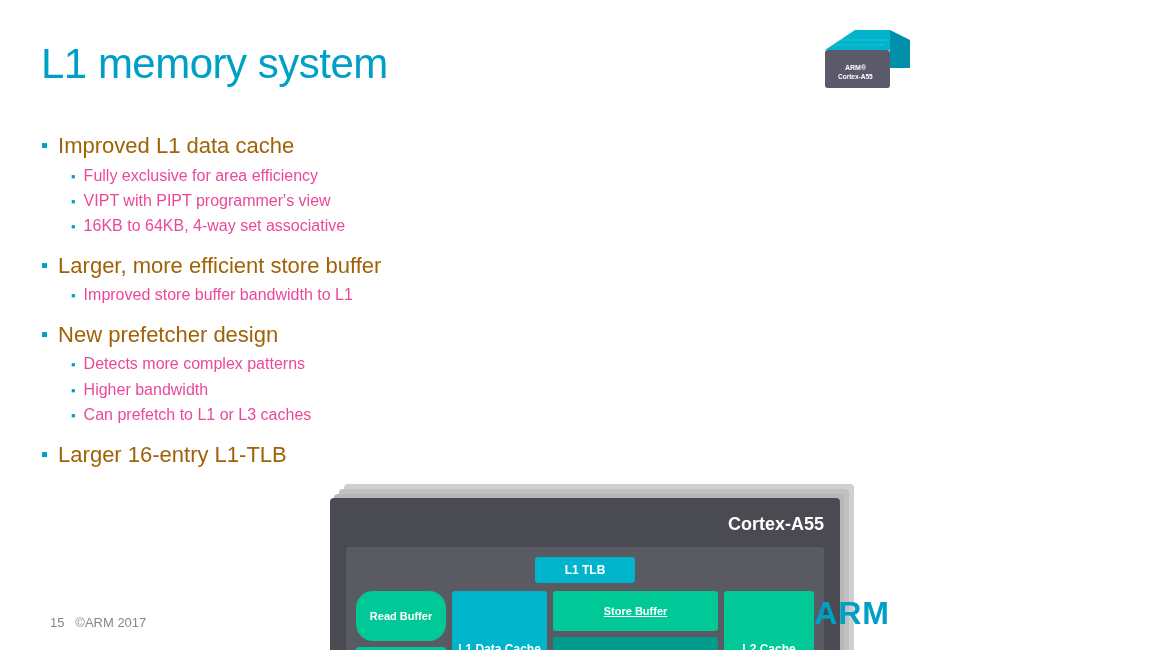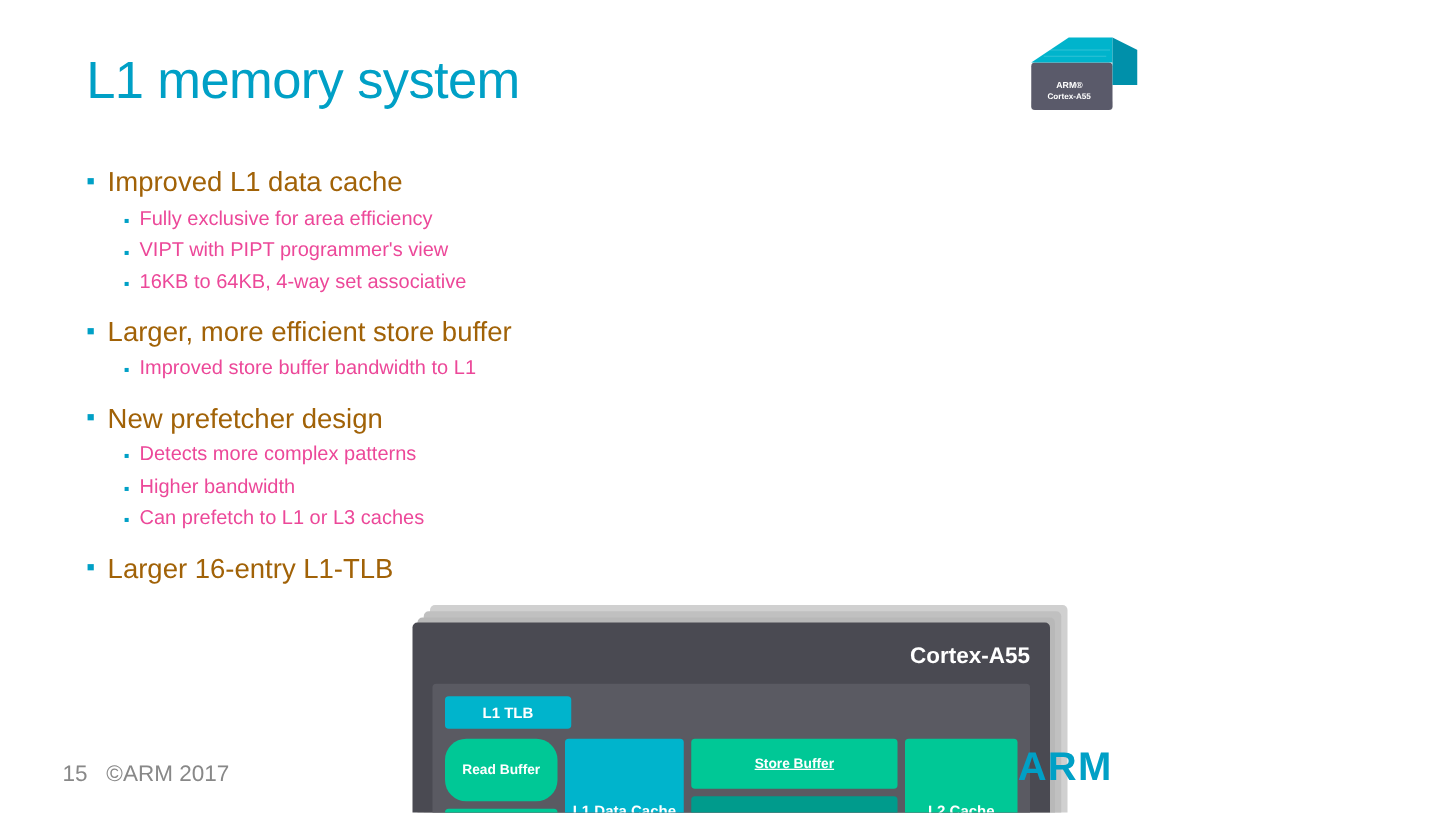--- a/index.html
+++ b/index.html
@@ -10,21 +10,21 @@
       font-family: Arial, Helvetica, sans-serif;
       overflow: hidden;
       position: relative;
     }
 
     .slide {
       width: 940px;
       height: 650px;
       background: #ffffff;
       position: relative;
-      padding: 40px 50px 30px 69px;
+      padding: 40px 50px 30px 41px;
     }
 
     
     .title {
       color: #00a0c6;
       font-size: 42px;
       font-weight: 300;
       margin-bottom: 20px;
       letter-spacing: -0.5px;
     }
@@ -106,21 +106,21 @@
       font-weight: bold;
       color: #00a0c6;
       letter-spacing: 1px;
     }
 
     
     .footer {
       position: absolute;
       bottom: 20px;
       left: 50px;
-      font-size: 18px;
+      font-size: 13px;
       color: #888888;
     }
 
     .diagram-container {
       background: #4a4a52;
       border-radius: 4px;
       padding: 16px 16px 16px 16px;
       position: relative;
       width: 510px;
       min-height: 280px;
@@ -136,20 +136,21 @@
 
     .diagram-inner {
       background: #5a5a62;
       border-radius: 3px;
       padding: 10px 10px 10px 10px;
     }
 
     
     .tlb-row {
       display: flex;
+      justify-content: center;
       margin-bottom: 8px;
     }
 
     
     .main-row {
       display: flex;
       gap: 6px;
       align-items: stretch;
     }
 

